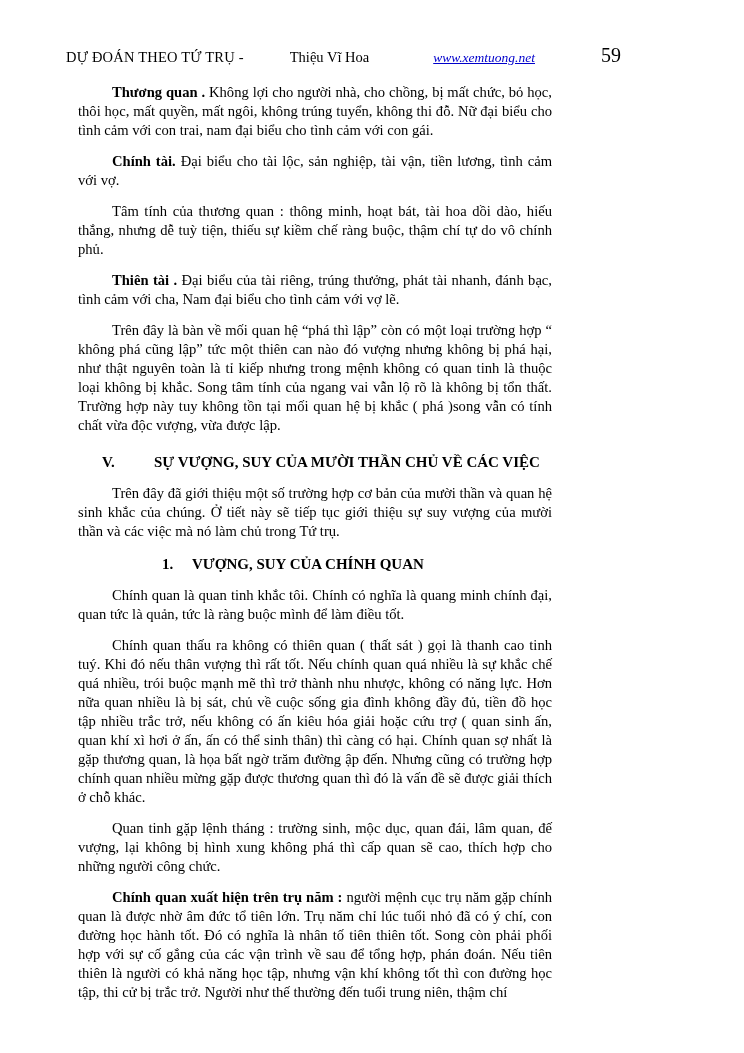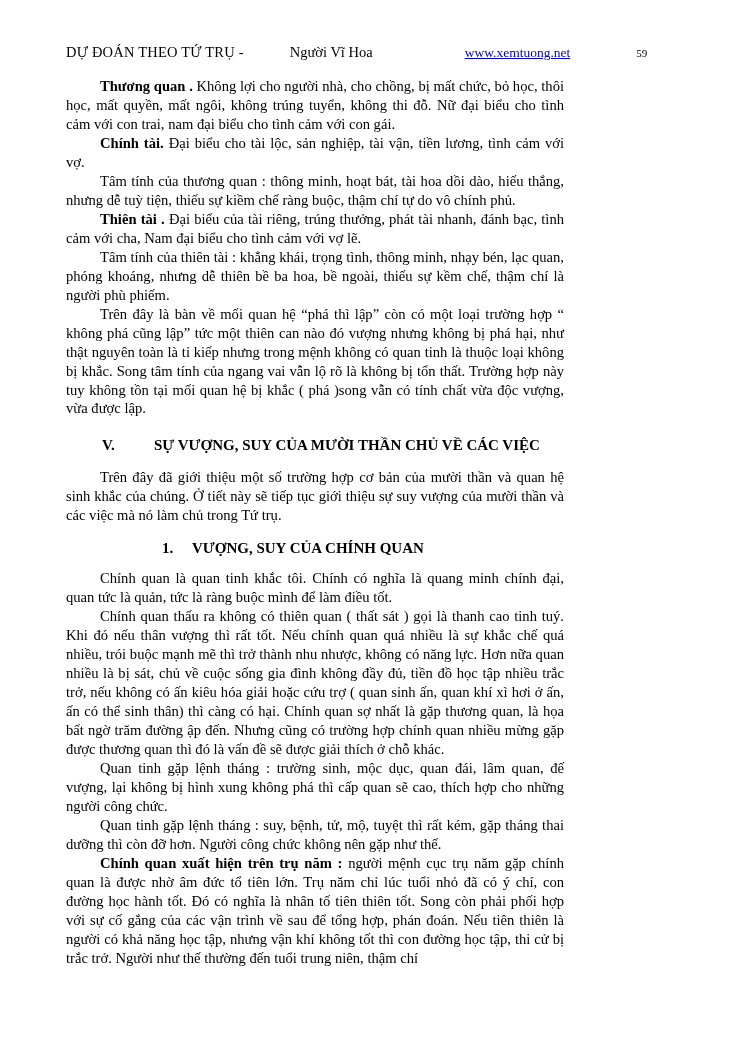--- a/index.html
+++ b/index.html
@@ -28,37 +28,38 @@
     margin-bottom: 16px;
     white-space: nowrap;
   }
   .header .hdr-title {
     letter-spacing: 0.2px;
   }
   .header .hdr-author {
     margin-left: 46px;
   }
   .header .hdr-link {
-    margin-left: 92px;
+    margin-left: 64px;
     color: #0000cc;
     text-decoration: underline;
     font-size: 13.5px;
+    font-style: italic;
   }
   .header .hdr-page {
     margin-left: 66px;
-    font-size: 11px;
+    font-size: 20px;
   }
   .body-text {
     font-size: 14.6px;
     line-height: 1.30;
     text-align: justify;
     text-justify: inter-word;
   }
   p {
-    margin: 0;
+    margin: 12px;
     text-indent: 34px;
   }
   b, .b {
     font-weight: bold;
   }
   .sec-head {
     margin-top: 18px;
     margin-bottom: 12px;
     font-weight: bold;
     font-size: 15px;
@@ -84,37 +85,36 @@
     flex: 0 0 30px;
   }
 </style>
 </head>
 <body>
 
 <div class="page">
 
   <div class="header">
     <span class="hdr-title">DỰ ĐOÁN THEO TỨ TRỤ -</span>
-    <span class="hdr-author">Người Vĩ  Hoa</span>
+    <span class="hdr-author">Thiệu Vĩ  Hoa</span>
     <span class="hdr-link">www.xemtuong.net</span>
     <span class="hdr-page">59</span>
   </div>
 
   <div class="body-text">
 
     <p><b>Thương quan .</b><span> Không lợi cho người nhà, cho chồng, bị mất chức, bỏ học, thôi học, mất quyền, mất ngôi, không trúng tuyển, không thi đỗ. Nữ đại biểu cho tình cảm với con trai, nam đại biểu cho tình cảm với con gái.</span></p>
 
     <p><b>Chính tài.</b><span> Đại biểu cho  tài lộc, sản nghiệp, tài vận, tiền lương, tình cảm với vợ.</span></p>
 
     <p>Tâm tính của thương quan : thông minh, hoạt bát, tài hoa dồi dào, hiếu thắng, nhưng dễ tuỳ tiện, thiếu sự kiềm chế ràng buộc, thậm chí tự do vô chính phủ.</p>
 
 
     <p><b>Thiên tài .</b><span> Đại biểu của tài riêng, trúng thưởng, phát tài nhanh, đánh bạc, tình cảm với cha, Nam đại biểu cho tình cảm với vợ lẽ.</span></p>
 
-    <p>Tâm tính của thiên tài : khẳng khái, trọng tình, thông minh, nhạy bén, lạc quan, phóng khoáng, nhưng dễ thiên bề ba hoa, bề ngoài, thiếu sự kềm chế, thậm chí là người phù phiếm.</p>
 
     <p>Trên đây là bàn về mối quan hệ “phá thì lập” còn có một loại trường hợp “ không phá cũng lập” tức một thiên can nào đó vượng nhưng không bị phá hại, như thật nguyên toàn là tỉ kiếp nhưng trong mệnh không có quan tinh là thuộc loại không bị khắc. Song tâm tính của ngang vai vẫn lộ rõ là không bị tổn thất. Trường hợp này tuy không tồn tại mối quan hệ bị khắc ( phá )song vẫn có tính chất vừa độc vượng, vừa được lập.</p>
 
     <div class="sec-head">
       <span class="num">V.</span>
       <span>SỰ VƯỢNG, SUY CỦA MƯỜI THẦN CHỦ VỀ CÁC VIỆC</span>
     </div>
 
     <p>Trên đây đã giới thiệu một số trường hợp cơ bản của mười thần và quan hệ sinh khắc của chúng. Ở tiết này sẽ tiếp tục giới thiệu sự suy vượng của mười thần và các việc mà nó làm chủ trong Tứ trụ.</p>
 
@@ -122,18 +122,17 @@
       <span class="num">1.</span>
       <span>VƯỢNG, SUY CỦA CHÍNH QUAN</span>
     </div>
 
     <p>Chính quan là  quan tinh khắc tôi. Chính có nghĩa là quang minh chính đại, quan tức là quản, tức là ràng buộc mình để làm điều tốt.</p>
 
     <p>Chính quan thấu ra không có thiên quan ( thất sát ) gọi là thanh cao tinh tuý. Khi đó nếu thân vượng thì rất tốt. Nếu chính quan quá nhiều là sự khắc chế quá nhiều, trói buộc mạnh mẽ thì trở thành nhu nhược, không có năng lực. Hơn nữa quan nhiều là bị sát, chủ về cuộc sống gia đình không đầy đủ, tiền đồ học tập nhiều trắc trở, nếu không có ấn kiêu hóa giải hoặc cứu trợ ( quan sinh ấn, quan khí xì hơi ở ấn, ấn có thể sinh thân) thì càng có hại. Chính quan sợ nhất là gặp thương quan, là họa bất ngờ trăm đường ập đến. Nhưng cũng có trường hợp chính quan nhiều mừng gặp được thương quan thì đó là vấn đề sẽ được giải thích ở chỗ khác.</p>
 
     <p>Quan tinh gặp lệnh tháng : trường sinh, mộc dục, quan đái, lâm quan, đế vượng, lại không bị hình xung không phá thì cấp quan sẽ cao, thích hợp cho những người công chức.</p>
 
-    <p>Quan tinh gặp lệnh tháng : suy, bệnh, tử, mộ, tuyệt thì rất kém, gặp tháng thai dưỡng thì còn đỡ hơn. Người công chức không nên gặp như thế.</p>
 
     <p><b>Chính quan xuất hiện trên trụ năm :</b><span> người mệnh cục trụ năm gặp chính quan là được nhờ âm đức tổ tiên lớn. Trụ năm chỉ lúc tuổi nhỏ đã có ý chí, con đường học hành tốt. Đó có nghĩa là nhân tố tiên thiên tốt. Song còn phải phối hợp với sự cố gắng của các vận trình về sau để tổng hợp, phán đoán. Nếu tiên thiên là người có khả năng học tập, nhưng vận khí không tốt thì con đường học tập, thi cử bị trắc trở. Người như thế thường đến tuổi trung niên, thậm chí</span></p>
 
   </div>
 </div>
 
 </body></html>

